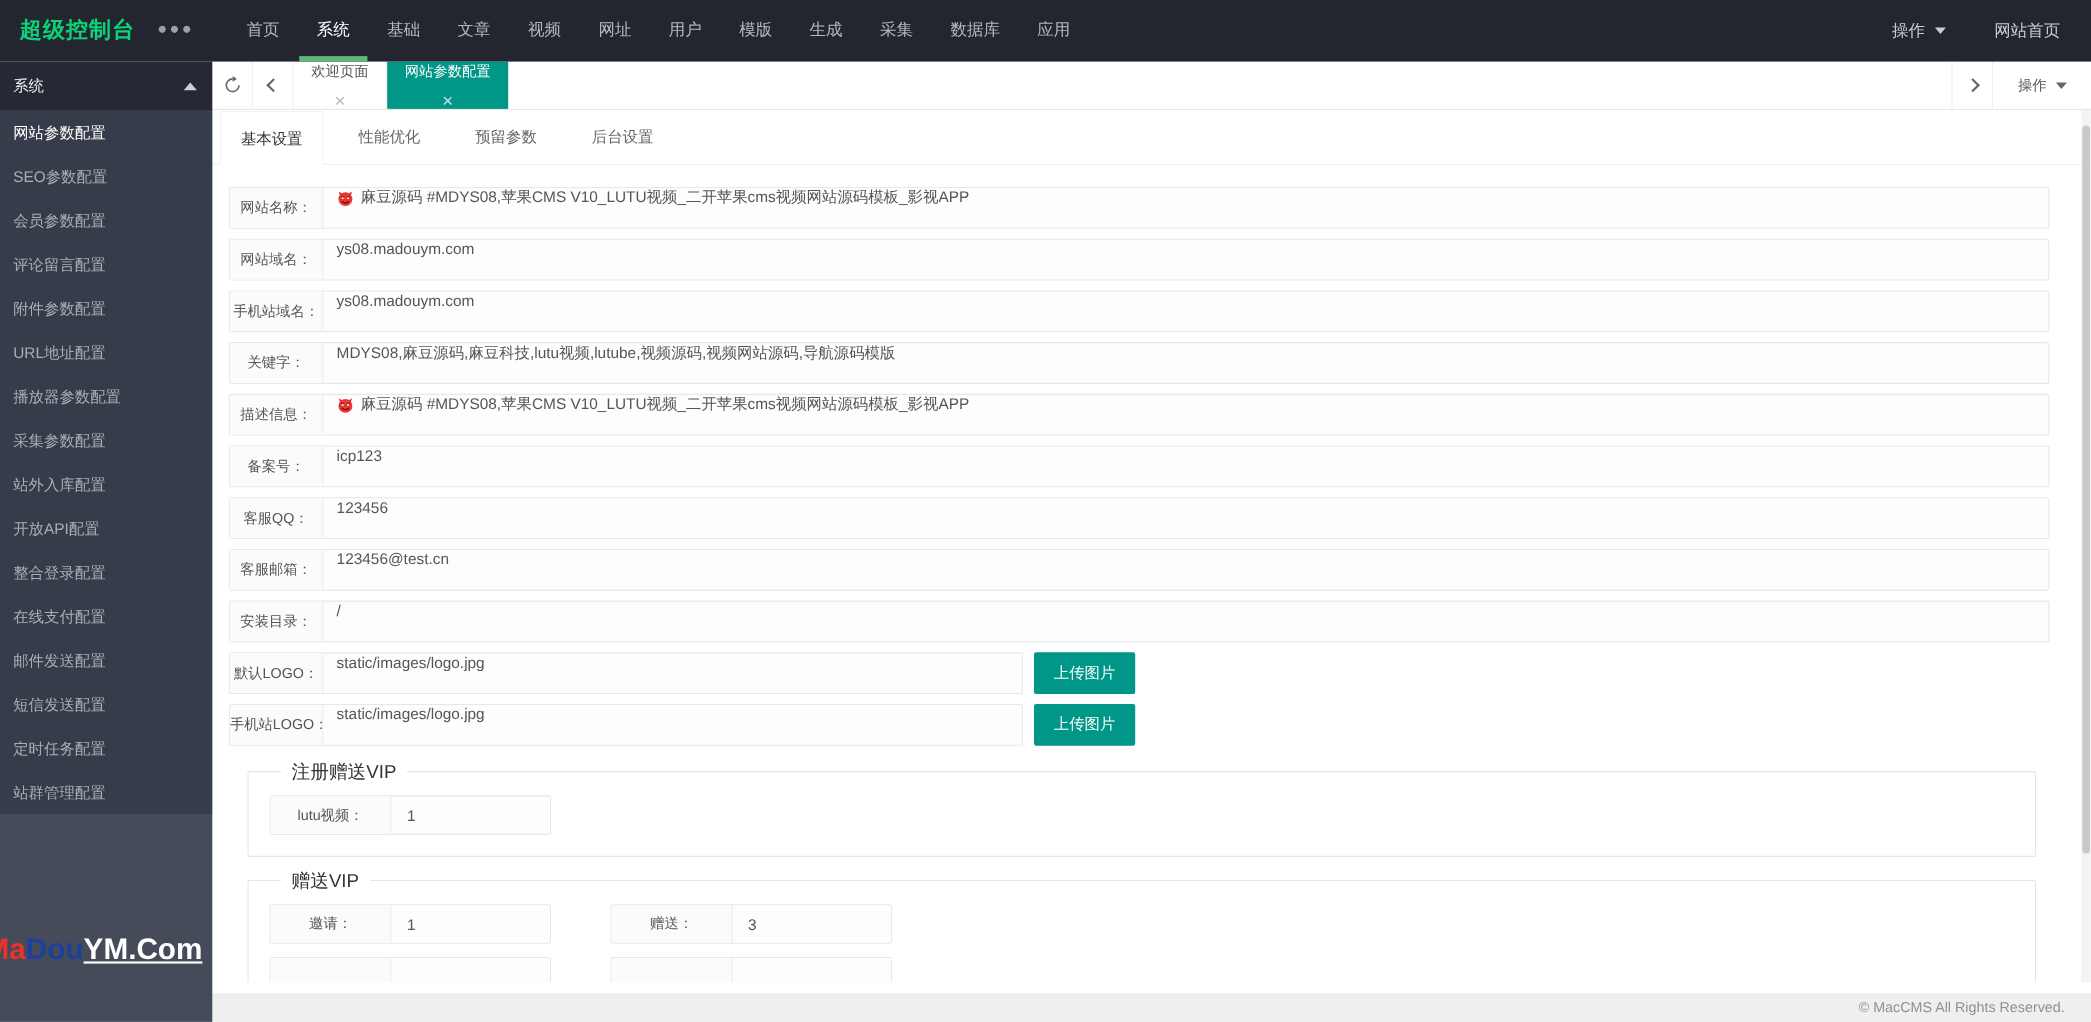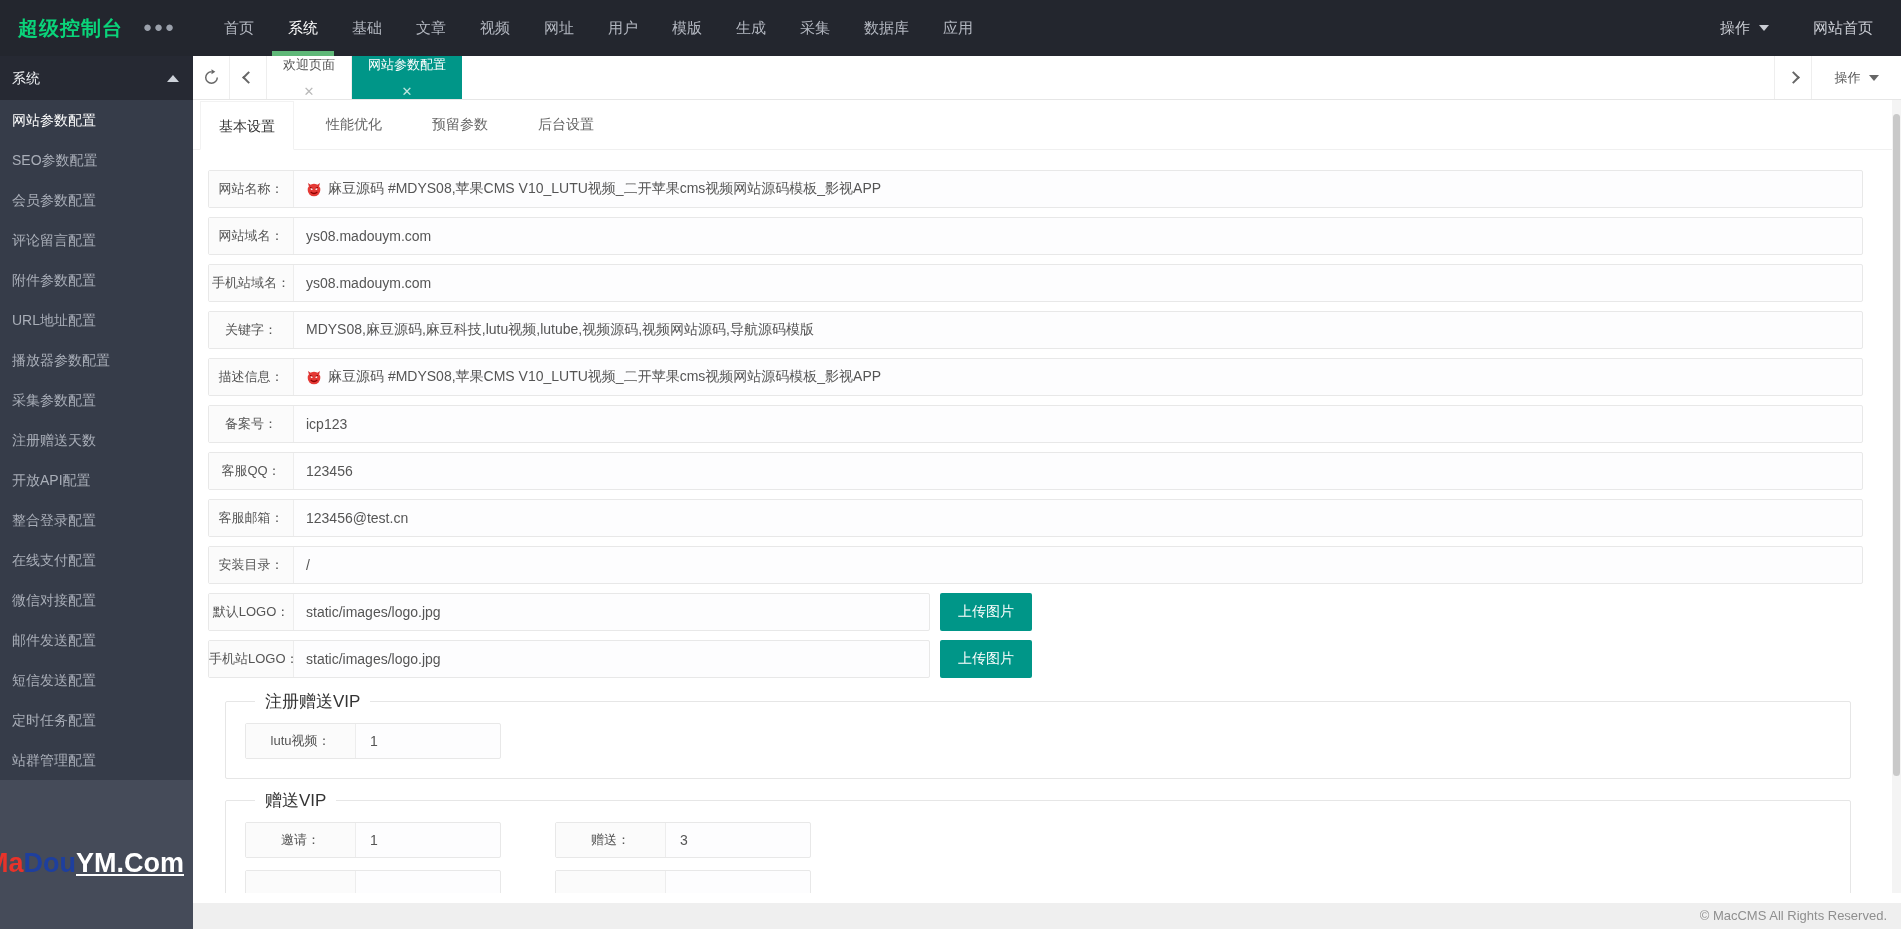--- a/index.html
+++ b/index.html
@@ -59,21 +59,21 @@
                   border-bottom:1px solid #f0f0f0; display:flex; align-items:flex-end; padding-left:7px; z-index:2; }
   .ctab { height:49px; line-height:49px; padding:0 18px; font-size:14px; color:#666; cursor:pointer; white-space:nowrap; }
   .ctab.active { border:1px solid #f2f2f2; border-bottom:1px solid #fff; color:#333; background:#fff;
                  margin-bottom:-1px; }
   .ctab + .ctab { margin-left:14px; }
 
   
   .form-area { position:absolute; left:193px; top:150px; width:1699px; height:743px; background:#fff;
                overflow:hidden; padding:20px 0 0 15px; }
   .frow-wrap { display:flex; align-items:center; margin-bottom:9px; height:38px; }
-  .frow { display:flex; align-items:center; height:38px; width:1655px; border:1px solid #e8e8e8;
+  .frow { display:flex; align-items:flex-start; height:38px; width:1655px; border:1px solid #e8e8e8;
           background:#fdfdfe; border-radius:2px; }
   .frow.short { width:722px; }
   .frow-label { width:85px; flex:none; background:#fbfbfb; border-right:1px solid #ededed;
                 text-align:center; line-height:36px; font-size:13px; color:#555; white-space:nowrap; overflow:hidden; }
   .frow-value { flex:1; display:flex; align-items:center; gap:6px; padding-left:12px; font-size:14px;
                 color:#555; white-space:nowrap; overflow:hidden; cursor:text; }
   .upload-btn { width:92px; height:38px; margin-left:10px; background:#009688; color:#fff; font-size:14px;
                 border:none; border-radius:2px; cursor:pointer; flex:none;
                 font-family:"Liberation Sans","DejaVu Sans",sans-serif; }
 
@@ -85,21 +85,21 @@
   .srow { display:flex; }
   .srow + .srow { margin-top:12px; }
   .sbox { display:flex; align-items:stretch; width:256px; height:36px; border:1px solid #e8e8e8;
           background:#fdfdfe; border-radius:2px; margin-right:54px; }
   .sbox-label { width:110px; flex:none; background:#fbfbfb; border-right:1px solid #ededed;
                 text-align:center; line-height:34px; font-size:13px; color:#555; white-space:nowrap; }
   .sbox-value { flex:1; line-height:34px; padding-left:14px; font-size:14px; color:#555; cursor:text; }
 
   
   .footer { position:absolute; left:193px; right:0; bottom:0; height:26px; background:#efefef;
-            line-height:26px; text-align:right; padding-right:14px; font-size:13px; color:#8f8f8f; }
+            line-height:26px; text-align:right; padding-right:24px; font-size:13px; color:#8f8f8f; }
   .scrollbar { position:absolute; right:0; top:100px; width:9px; height:793px; background:#f4f4f4; }
   .scroll-thumb { position:absolute; left:1px; top:14px; width:7px; height:662px; background:#c9c9c9; border-radius:4px; }
 
   .devil { flex:none; display:inline-block; }
 </style>
 </head>
 <body>
 
 <div class="topbar">
   <div class="brand">超级控制台</div>
@@ -136,25 +136,24 @@
   </div>
   <div class="side-menu">
       <div class="side-item active">网站参数配置</div>
       <div class="side-item">SEO参数配置</div>
       <div class="side-item">会员参数配置</div>
       <div class="side-item">评论留言配置</div>
       <div class="side-item">附件参数配置</div>
       <div class="side-item">URL地址配置</div>
       <div class="side-item">播放器参数配置</div>
       <div class="side-item">采集参数配置</div>
-      <div class="side-item">注册赠送天数</div>
+      <div class="side-item">站外入库配置</div>
       <div class="side-item">开放API配置</div>
       <div class="side-item">整合登录配置</div>
       <div class="side-item">在线支付配置</div>
-      <div class="side-item">微信对接配置</div>
       <div class="side-item">邮件发送配置</div>
       <div class="side-item">短信发送配置</div>
       <div class="side-item">定时任务配置</div>
       <div class="side-item">站群管理配置</div>
     </div>
   <div class="watermark"><span style="color: rgb(232, 51, 42);">Ma</span><span style="color: rgb(30, 63, 158);">Dou</span><span style="color: rgb(255, 255, 255); text-decoration: underline;">YM.Com</span></div>
 </div>
 
 <div class="tabbar">
   <div class="tb-btn">

